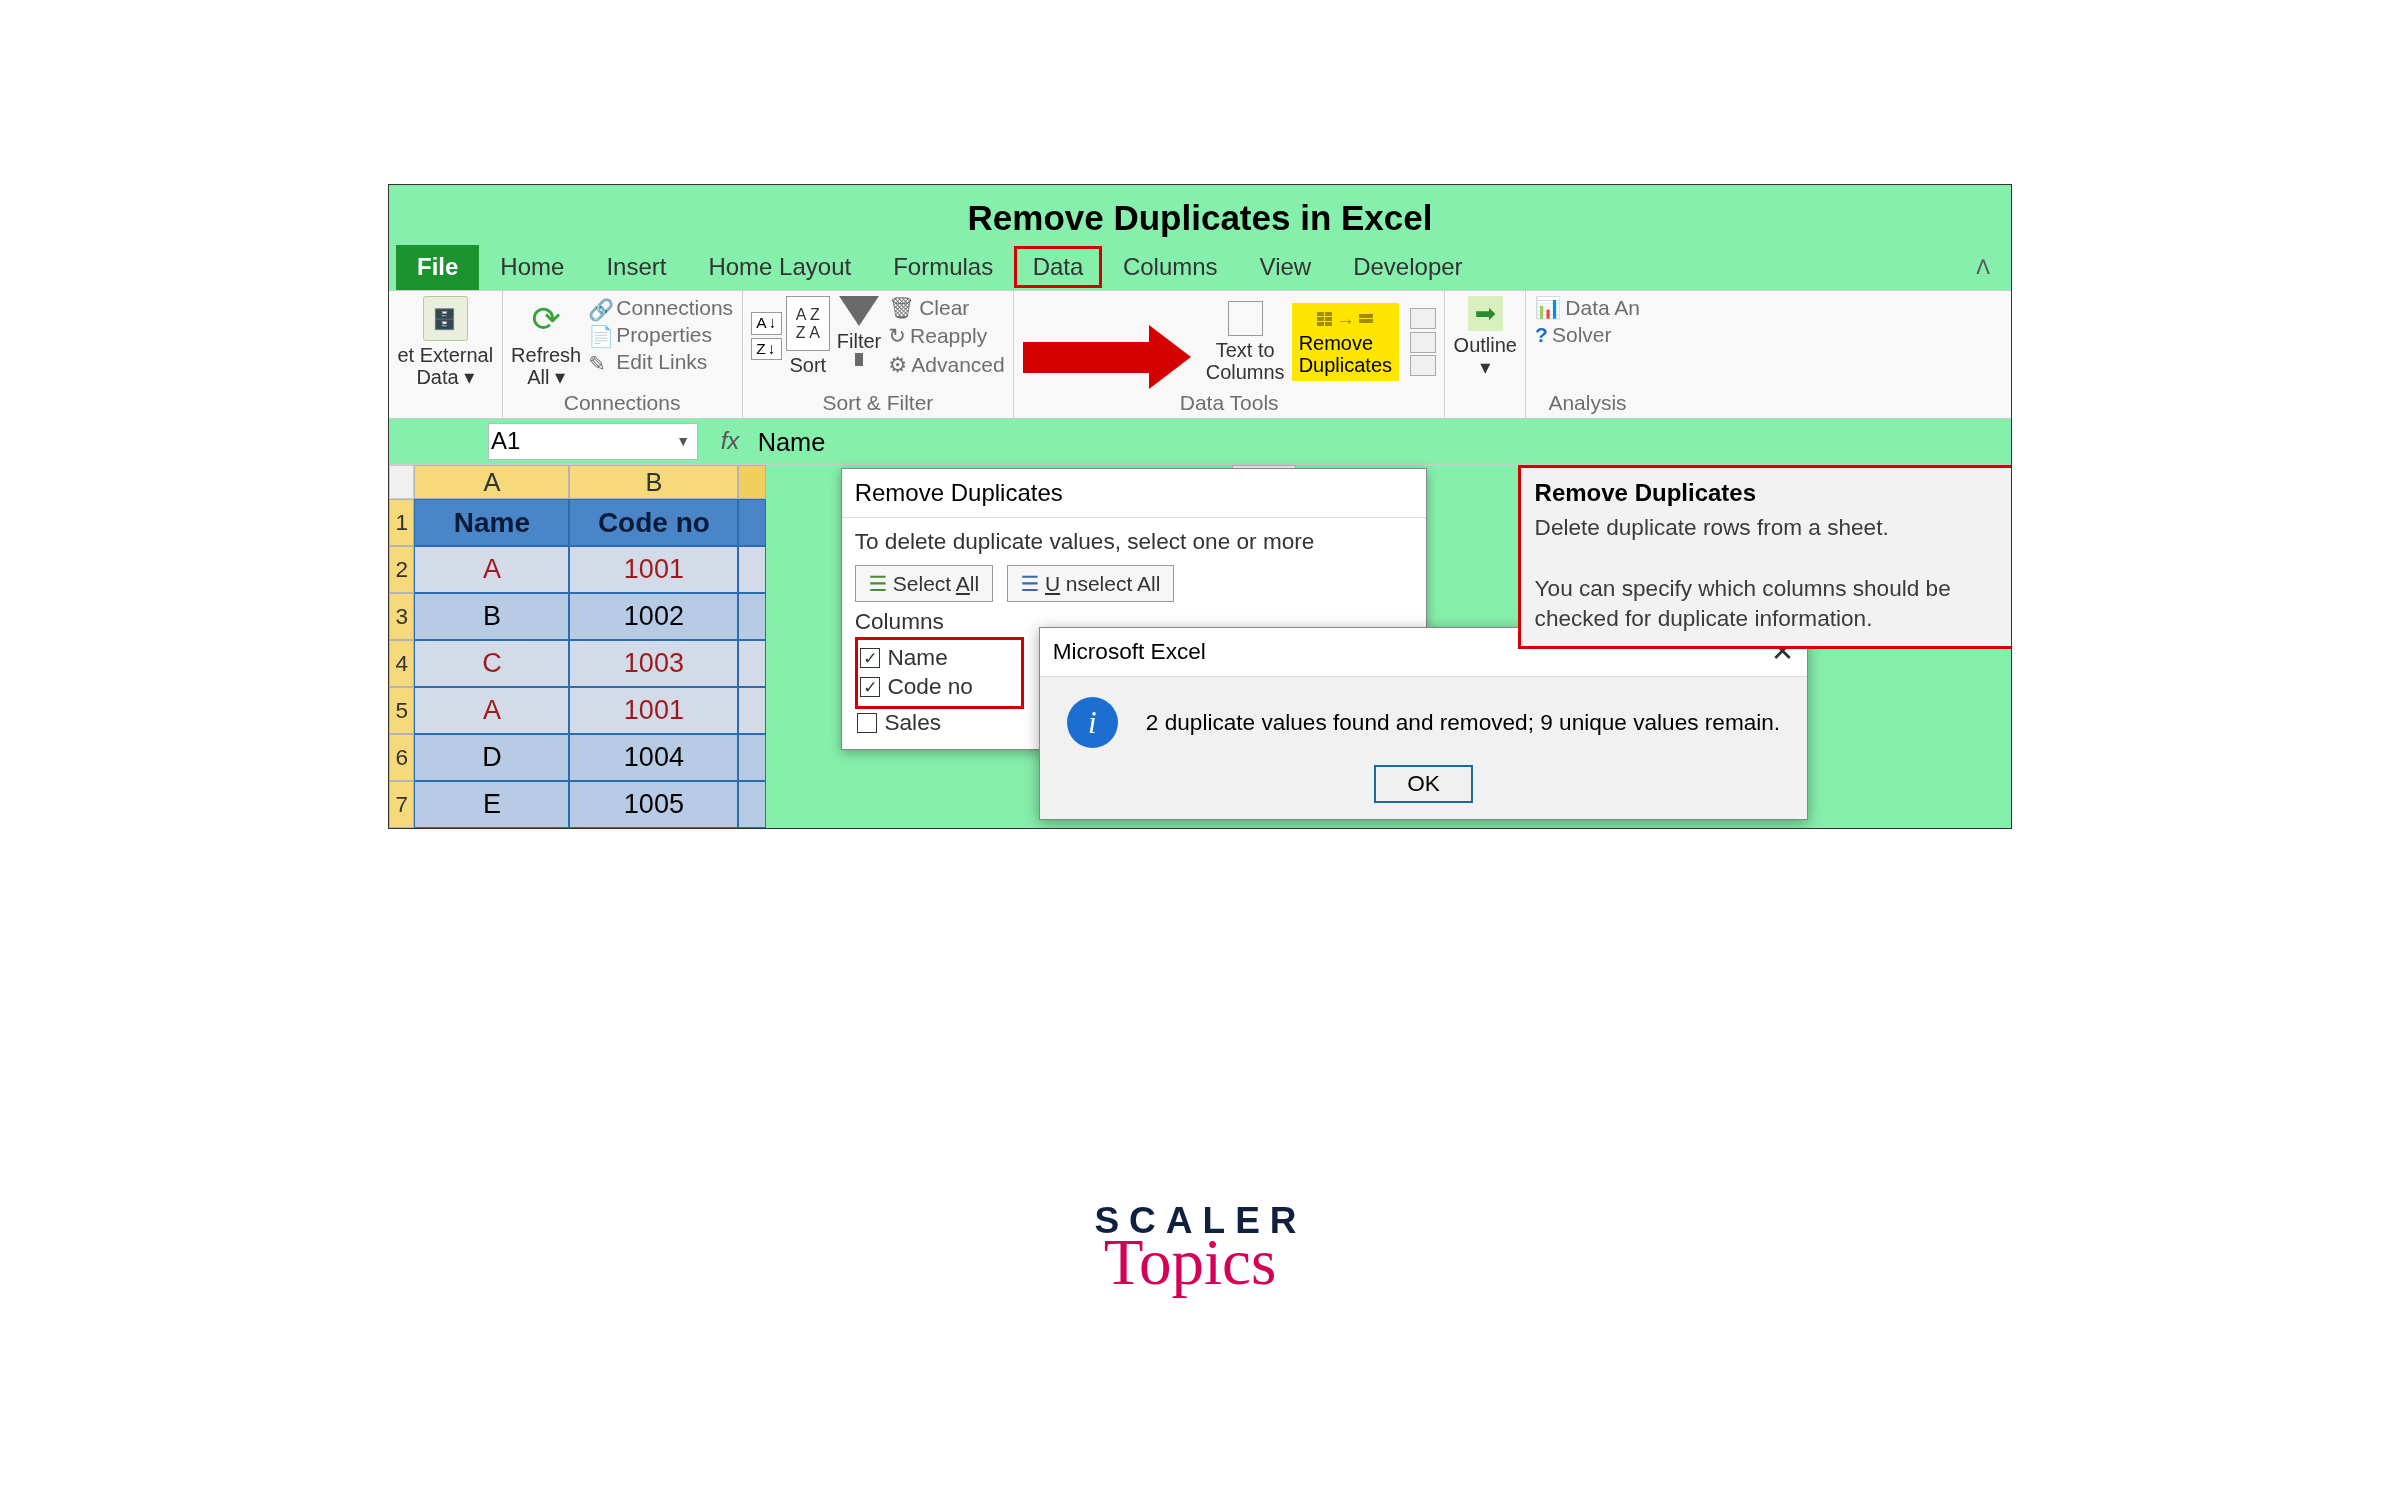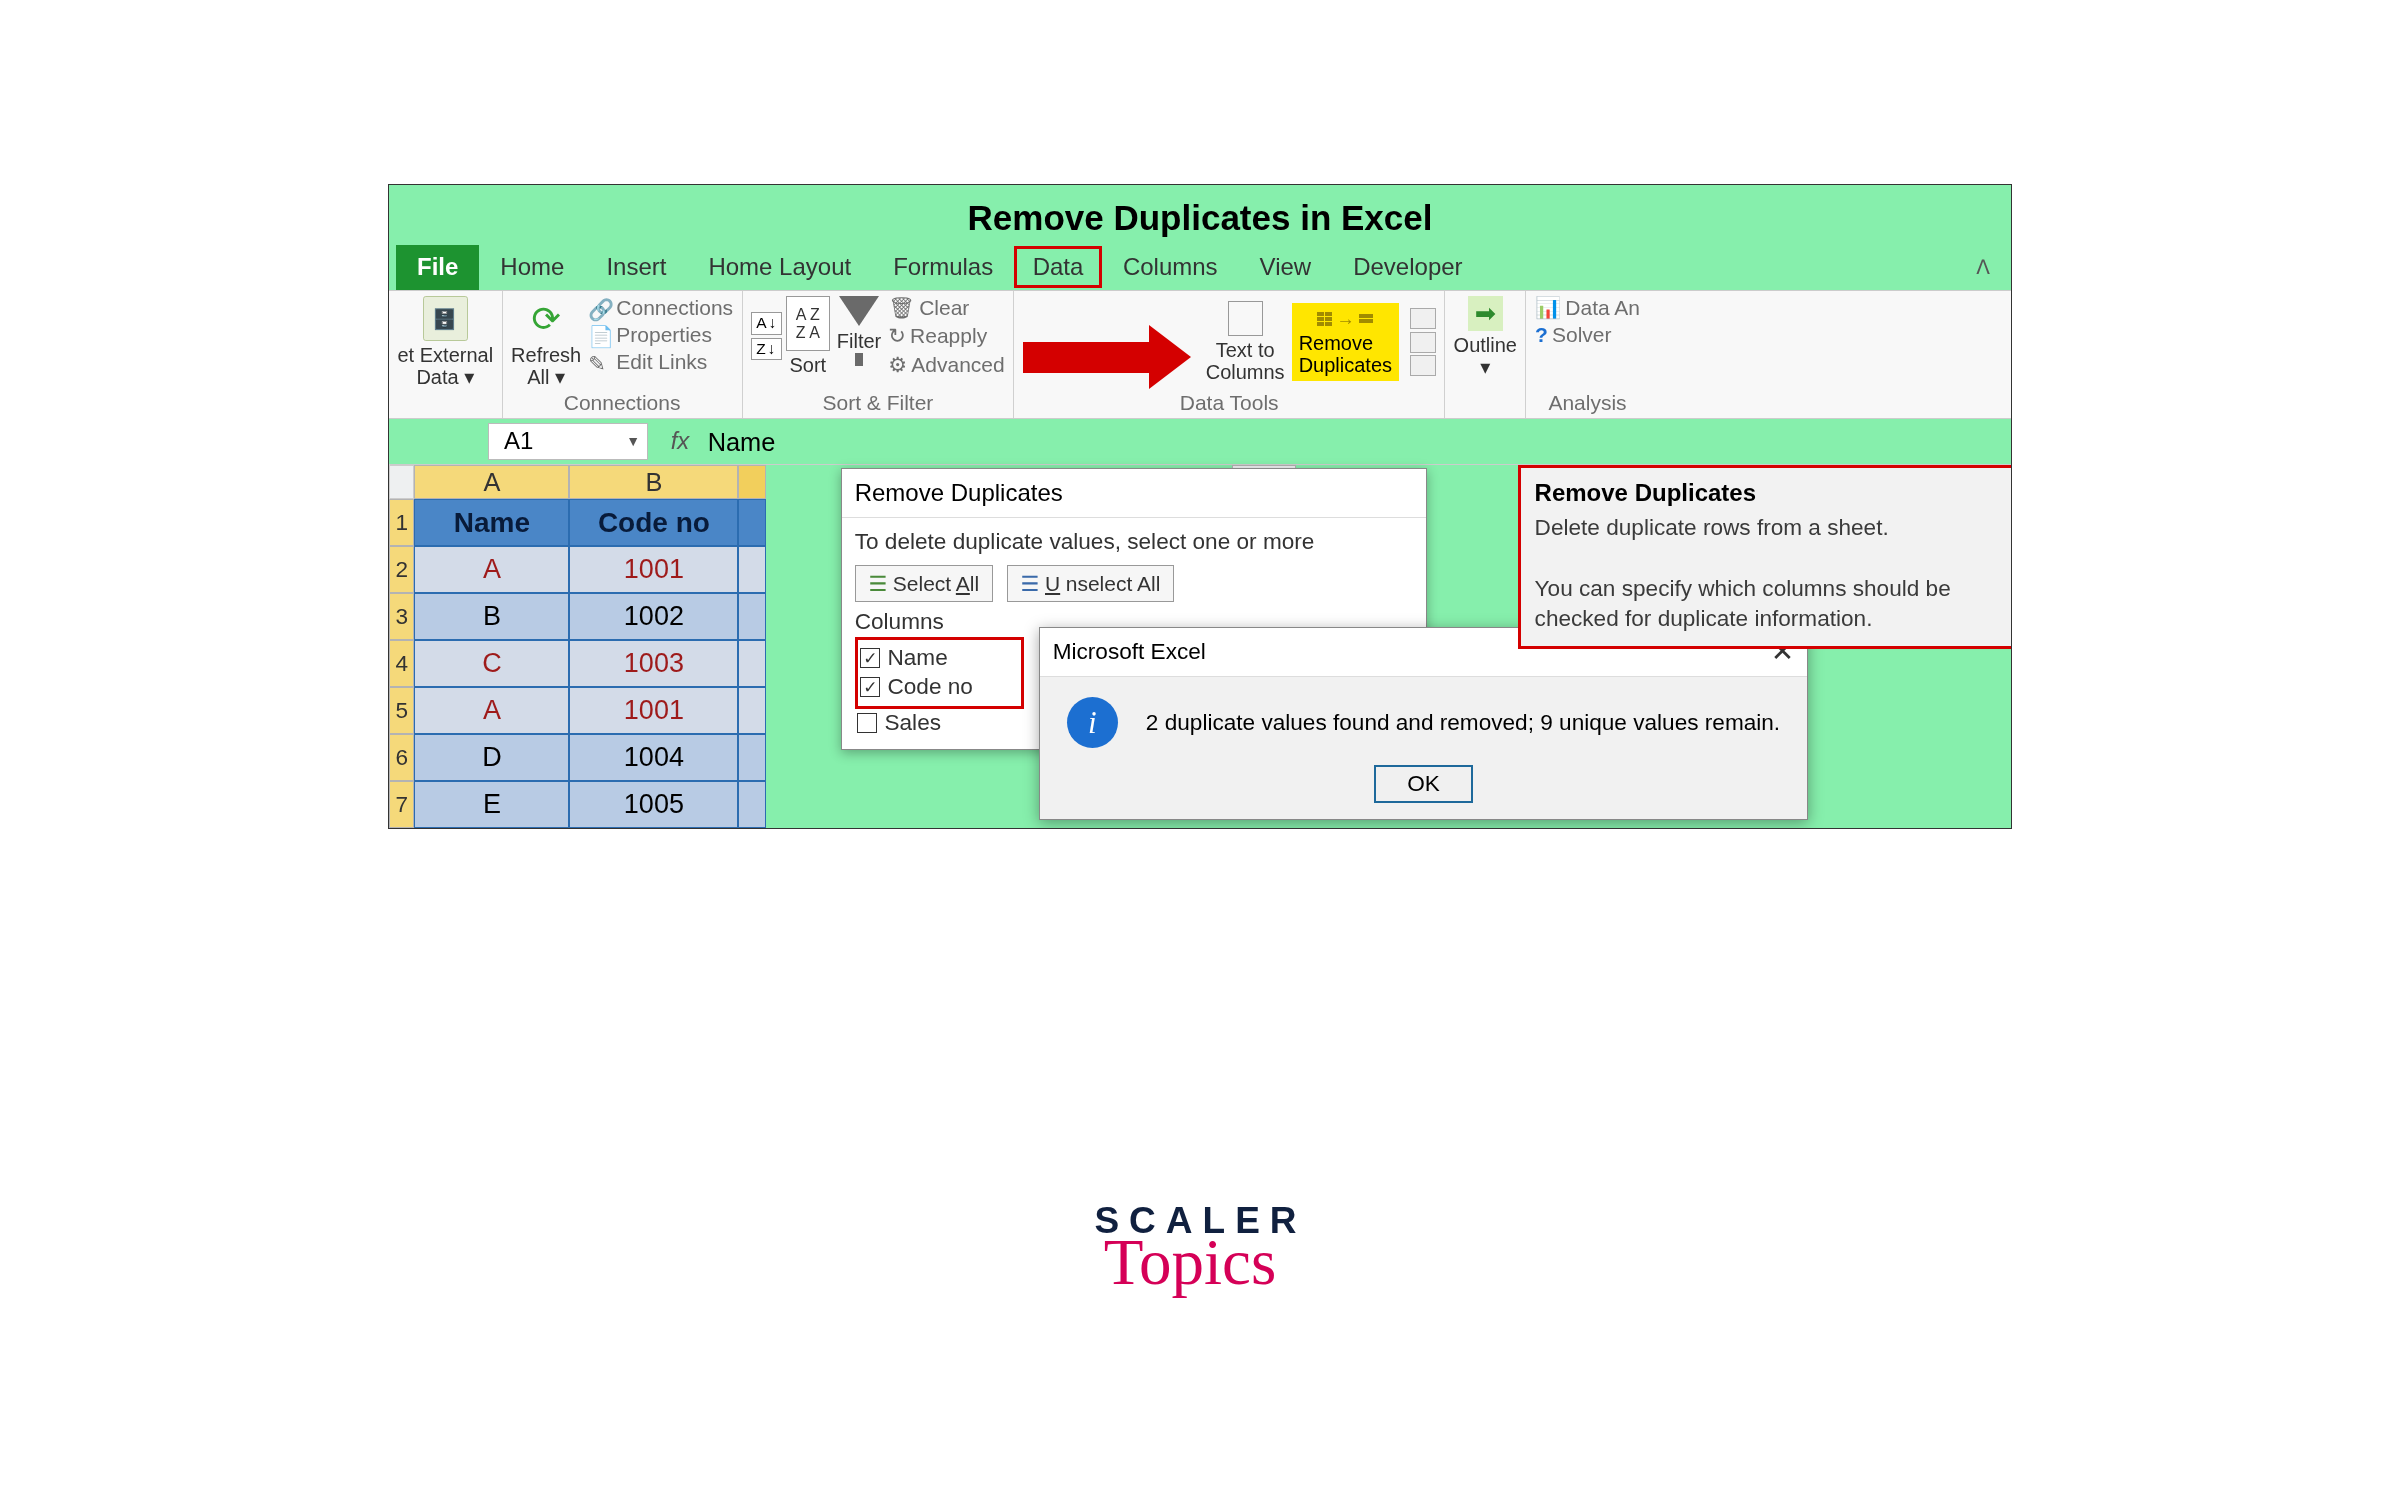--- a/index.html
+++ b/index.html
@@ -34,21 +34,21 @@
   .red-arrow::after { content:""; position:absolute; right:-41px; top:-17px; border-top:32px solid transparent; border-bottom:32px solid transparent; border-left:42px solid #d40000; }
   .remove-dup-btn { background:#ffe600; padding:5.6px 7px; display:flex; flex-direction:column; align-items:center; font-size:20px; line-height:1.1; }
   .remove-dup-icon { display:flex; gap:4.2px; align-items:center; margin-bottom:2.8px; }
   .mini-table { display:flex; flex-direction:column; gap:0.7px; }
   .mini-table-row { display:flex; gap:0.7px; }
   .mini-cell { width:7px; height:4.2px; background:#888; }
   .mini-table.yellow .mini-cell { background:#a18b00; }
   .tools-stack { display:flex; flex-direction:column; gap:2.8px; margin-left:4.2px; }
   .tiny-btn { width:25.4px; height:21px; border:0.7px solid #aaa; background:#f0f0f0; }
   .formula-bar { display:flex; align-items:center; border-bottom:0.7px solid #ccc; }
-  .name-box { width:160px; height:37px; border:0.7px solid #bbb; margin:4.2px 10px 4.2px 99px; background:#fff; padding-left:15px; display:flex; align-items:center; font-size:24px; }
+  .name-box { width:210px; height:37px; border:0.7px solid #bbb; margin:4.2px 10px 4.2px 99px; background:#fff; padding-left:2px; display:flex; align-items:center; font-size:24px; }
   .name-drop { font-size:14px; color:#555; padding:0 7px; }
   .fx-label { font-style:italic; font-size:24px; color:#555; padding:0 12.7px; }
   .formula-input { flex:1; font-size:25.4px; padding:5.6px; height:37px; border:none; }
   .sheet-area { display:flex; position:relative; }
   .corner { width:25.4px; height:34px; background:#eef0f1; border:0.7px solid #ccc; }
   .col-head { height:34px; border:0.7px solid #b3b3b3; background:#f5d97a; display:flex; align-items:center; justify-content:center; font-size:25.4px; color:#333; }
   .row-head { width:25.4px; border:0.7px solid #b3b3b3; background:#f5d97a; display:flex; align-items:center; justify-content:center; font-size:22.6px; color:#333; }
   .grid { }
   .row { display:flex; height:47px; }
   .cell { border:0.7px solid #2b6cb0; display:flex; align-items:center; justify-content:center; font-size:27px; }

